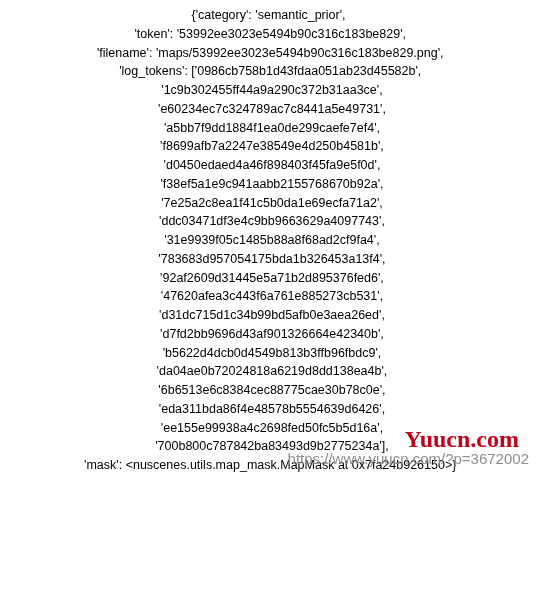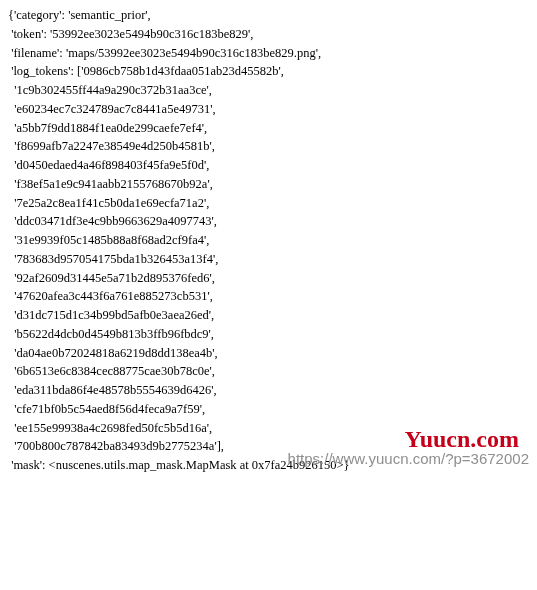--- a/index.html
+++ b/index.html
@@ -9,21 +9,22 @@
     font-size: 12.5px;
     line-height: 1.5;
     color: #000;
     background: #fff;
     width: 537px;
     box-sizing: border-box;
     position: relative;
   }
   .line {
     white-space: pre;
-    font-family: Liberation Serif, serif;
+    font-family: Liberation Sans, sans-serif;
+    text-align: center;
   }
   .watermark-yuucn {
     position: absolute;
     right: 18px;
     bottom: 24px;
     color: #c4001a;
     font-family: "Times New Roman", Georgia, serif;
     font-size: 24px;
     font-weight: bold;
     pointer-events: none;
@@ -53,25 +54,25 @@
     <div class="line">  'f8699afb7a2247e38549e4d250b4581b',</div>
     <div class="line">  'd0450edaed4a46f898403f45fa9e5f0d',</div>
     <div class="line">  'f38ef5a1e9c941aabb2155768670b92a',</div>
     <div class="line">  '7e25a2c8ea1f41c5b0da1e69ecfa71a2',</div>
     <div class="line">  'ddc03471df3e4c9bb9663629a4097743',</div>
     <div class="line">  '31e9939f05c1485b88a8f68ad2cf9fa4',</div>
     <div class="line">  '783683d957054175bda1b326453a13f4',</div>
     <div class="line">  '92af2609d31445e5a71b2d895376fed6',</div>
     <div class="line">  '47620afea3c443f6a761e885273cb531',</div>
     <div class="line">  'd31dc715d1c34b99bd5afb0e3aea26ed',</div>
+    <div class="line">  'd7fd2bb9696d43af901326664e42340b',</div>
     <div class="line">  'b5622d4dcb0d4549b813b3ffb96fbdc9',</div>
     <div class="line">  'da04ae0b72024818a6219d8dd138ea4b',</div>
     <div class="line">  '6b6513e6c8384cec88775cae30b78c0e',</div>
     <div class="line">  'eda311bda86f4e48578b5554639d6426',</div>
-    <div class="line">  'cfe71bf0b5c54aed8f56d4feca9a7f59',</div>
     <div class="line">  'ee155e99938a4c2698fed50fc5b5d16a',</div>
     <div class="line">  '700b800c787842ba83493d9b2775234a'],</div>
   </div>
 
 <div class="line"> 'mask': &lt;nuscenes.utils.map_mask.MapMask at 0x7fa24b926150&gt;}</div>
 
 <div class="watermark-yuucn">Yuucn.com</div>
 <div class="watermark-gray">https://www.yuucn.com/?p=3672002</div>
 
 </body></html>

